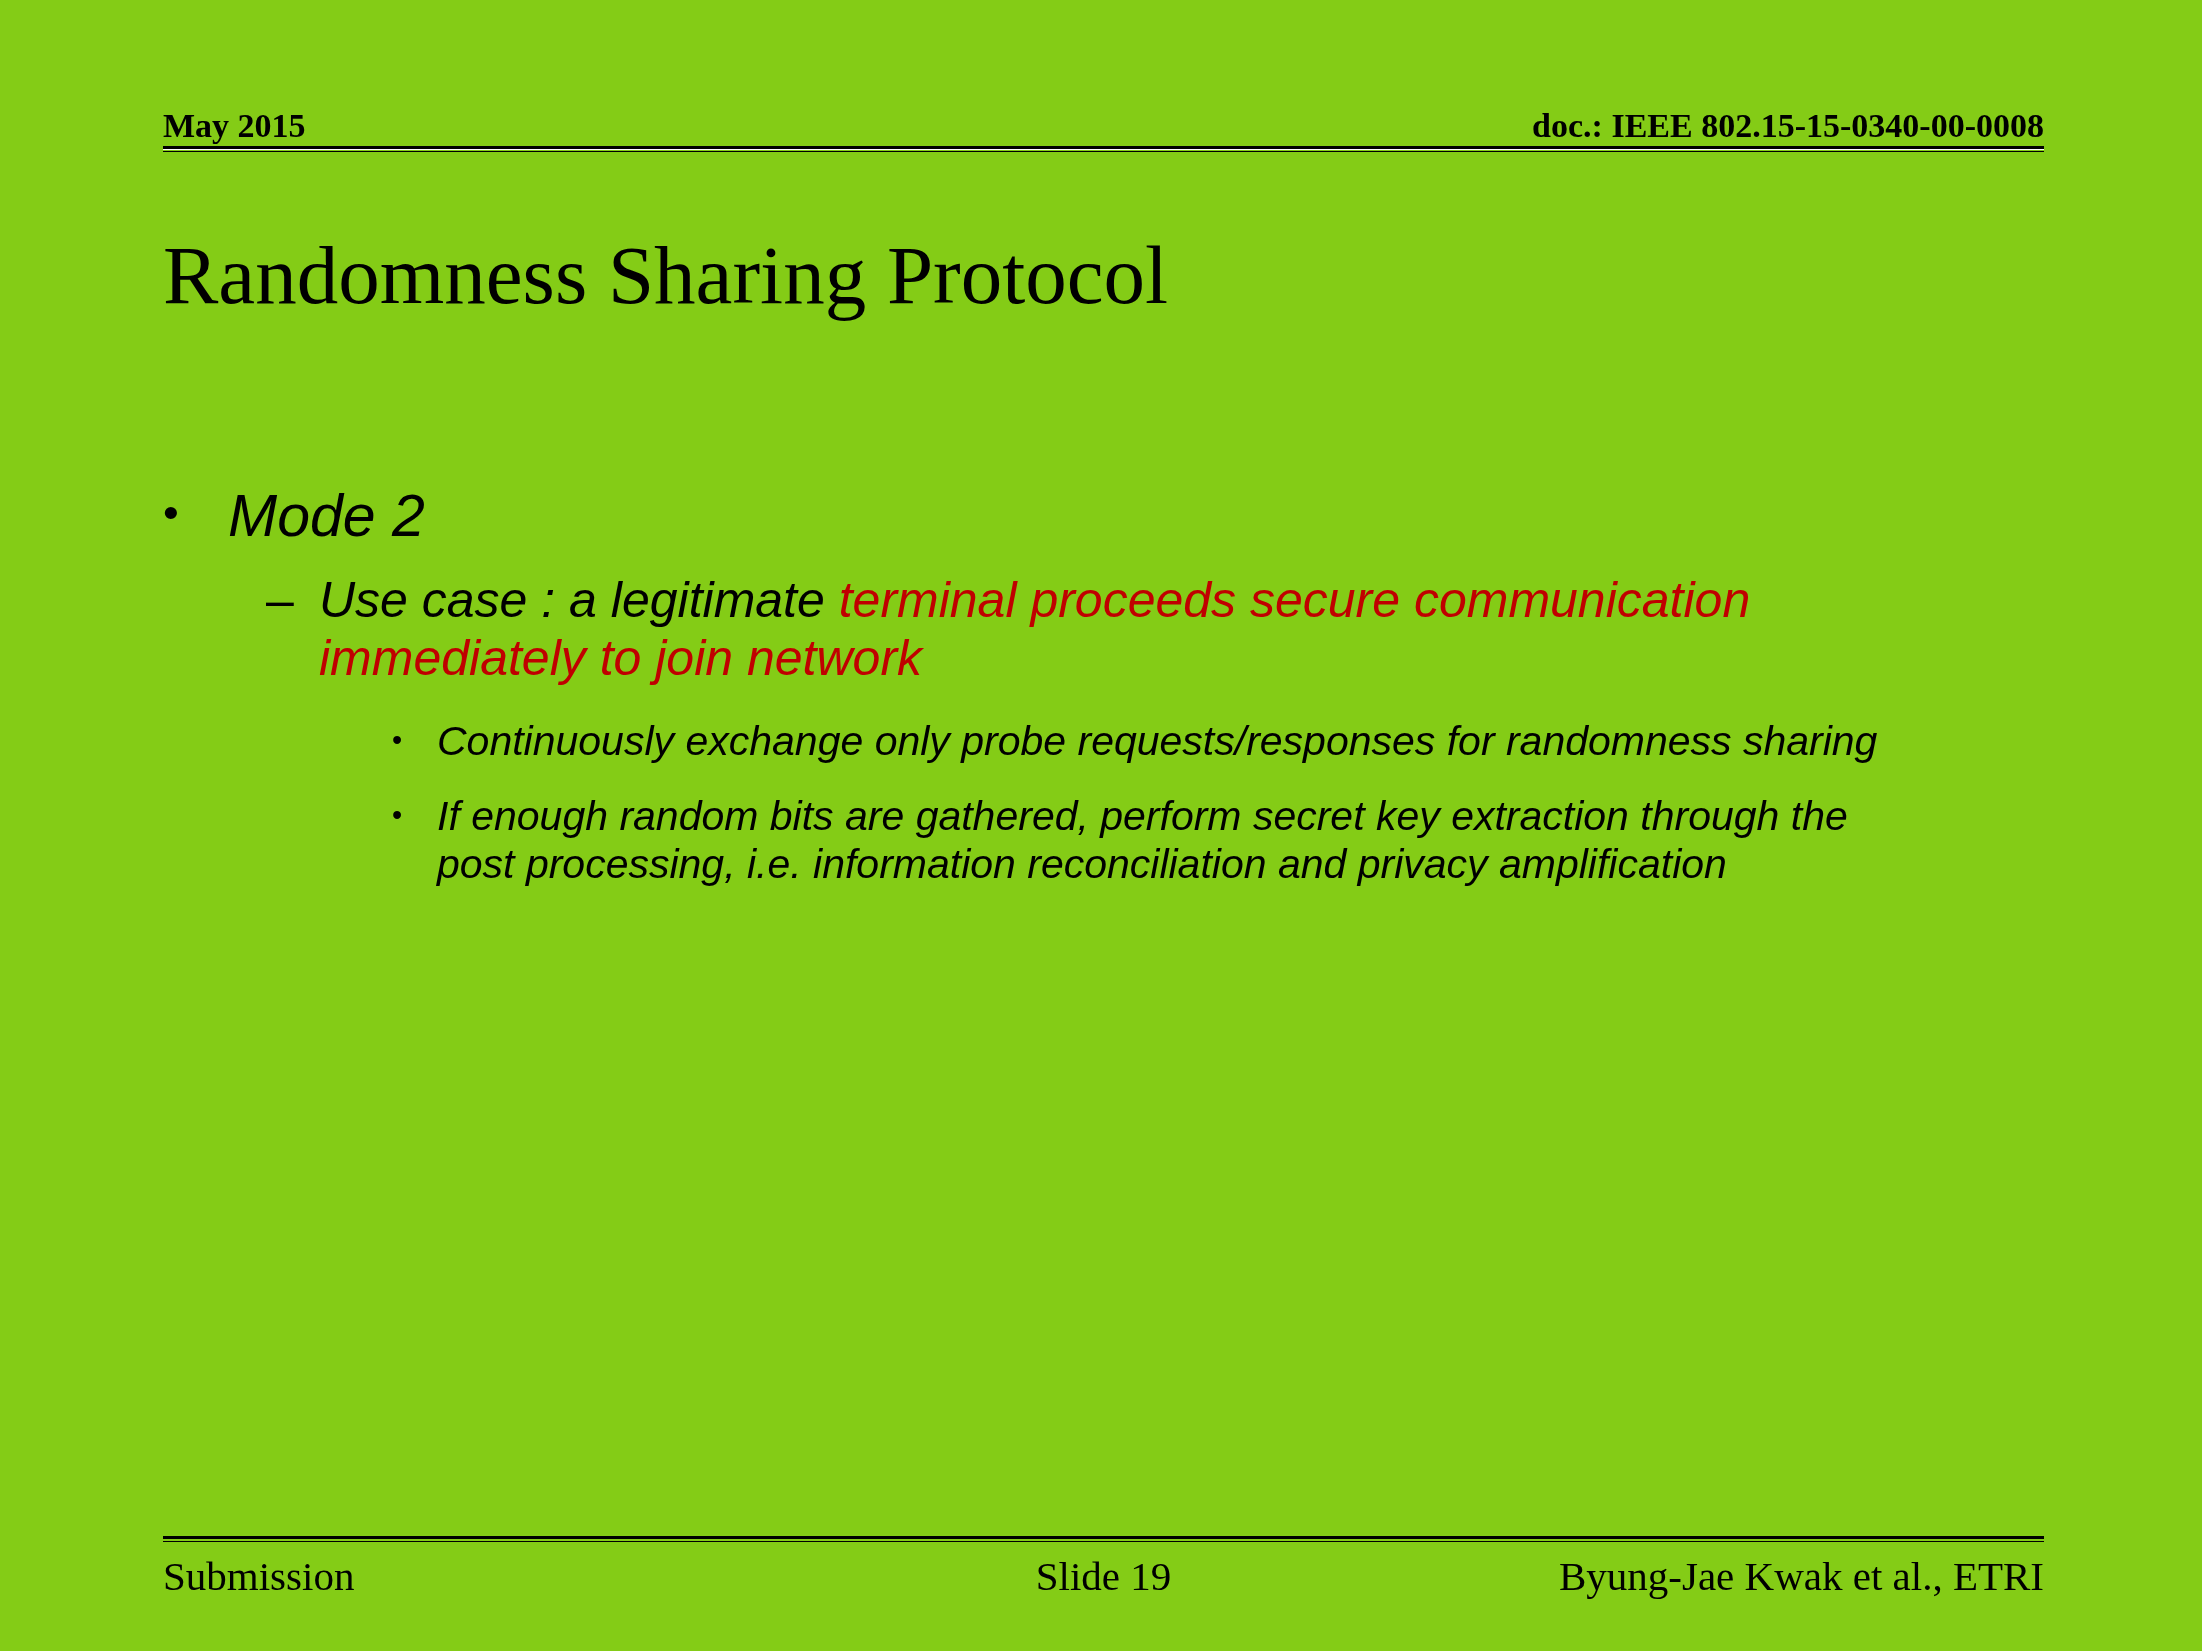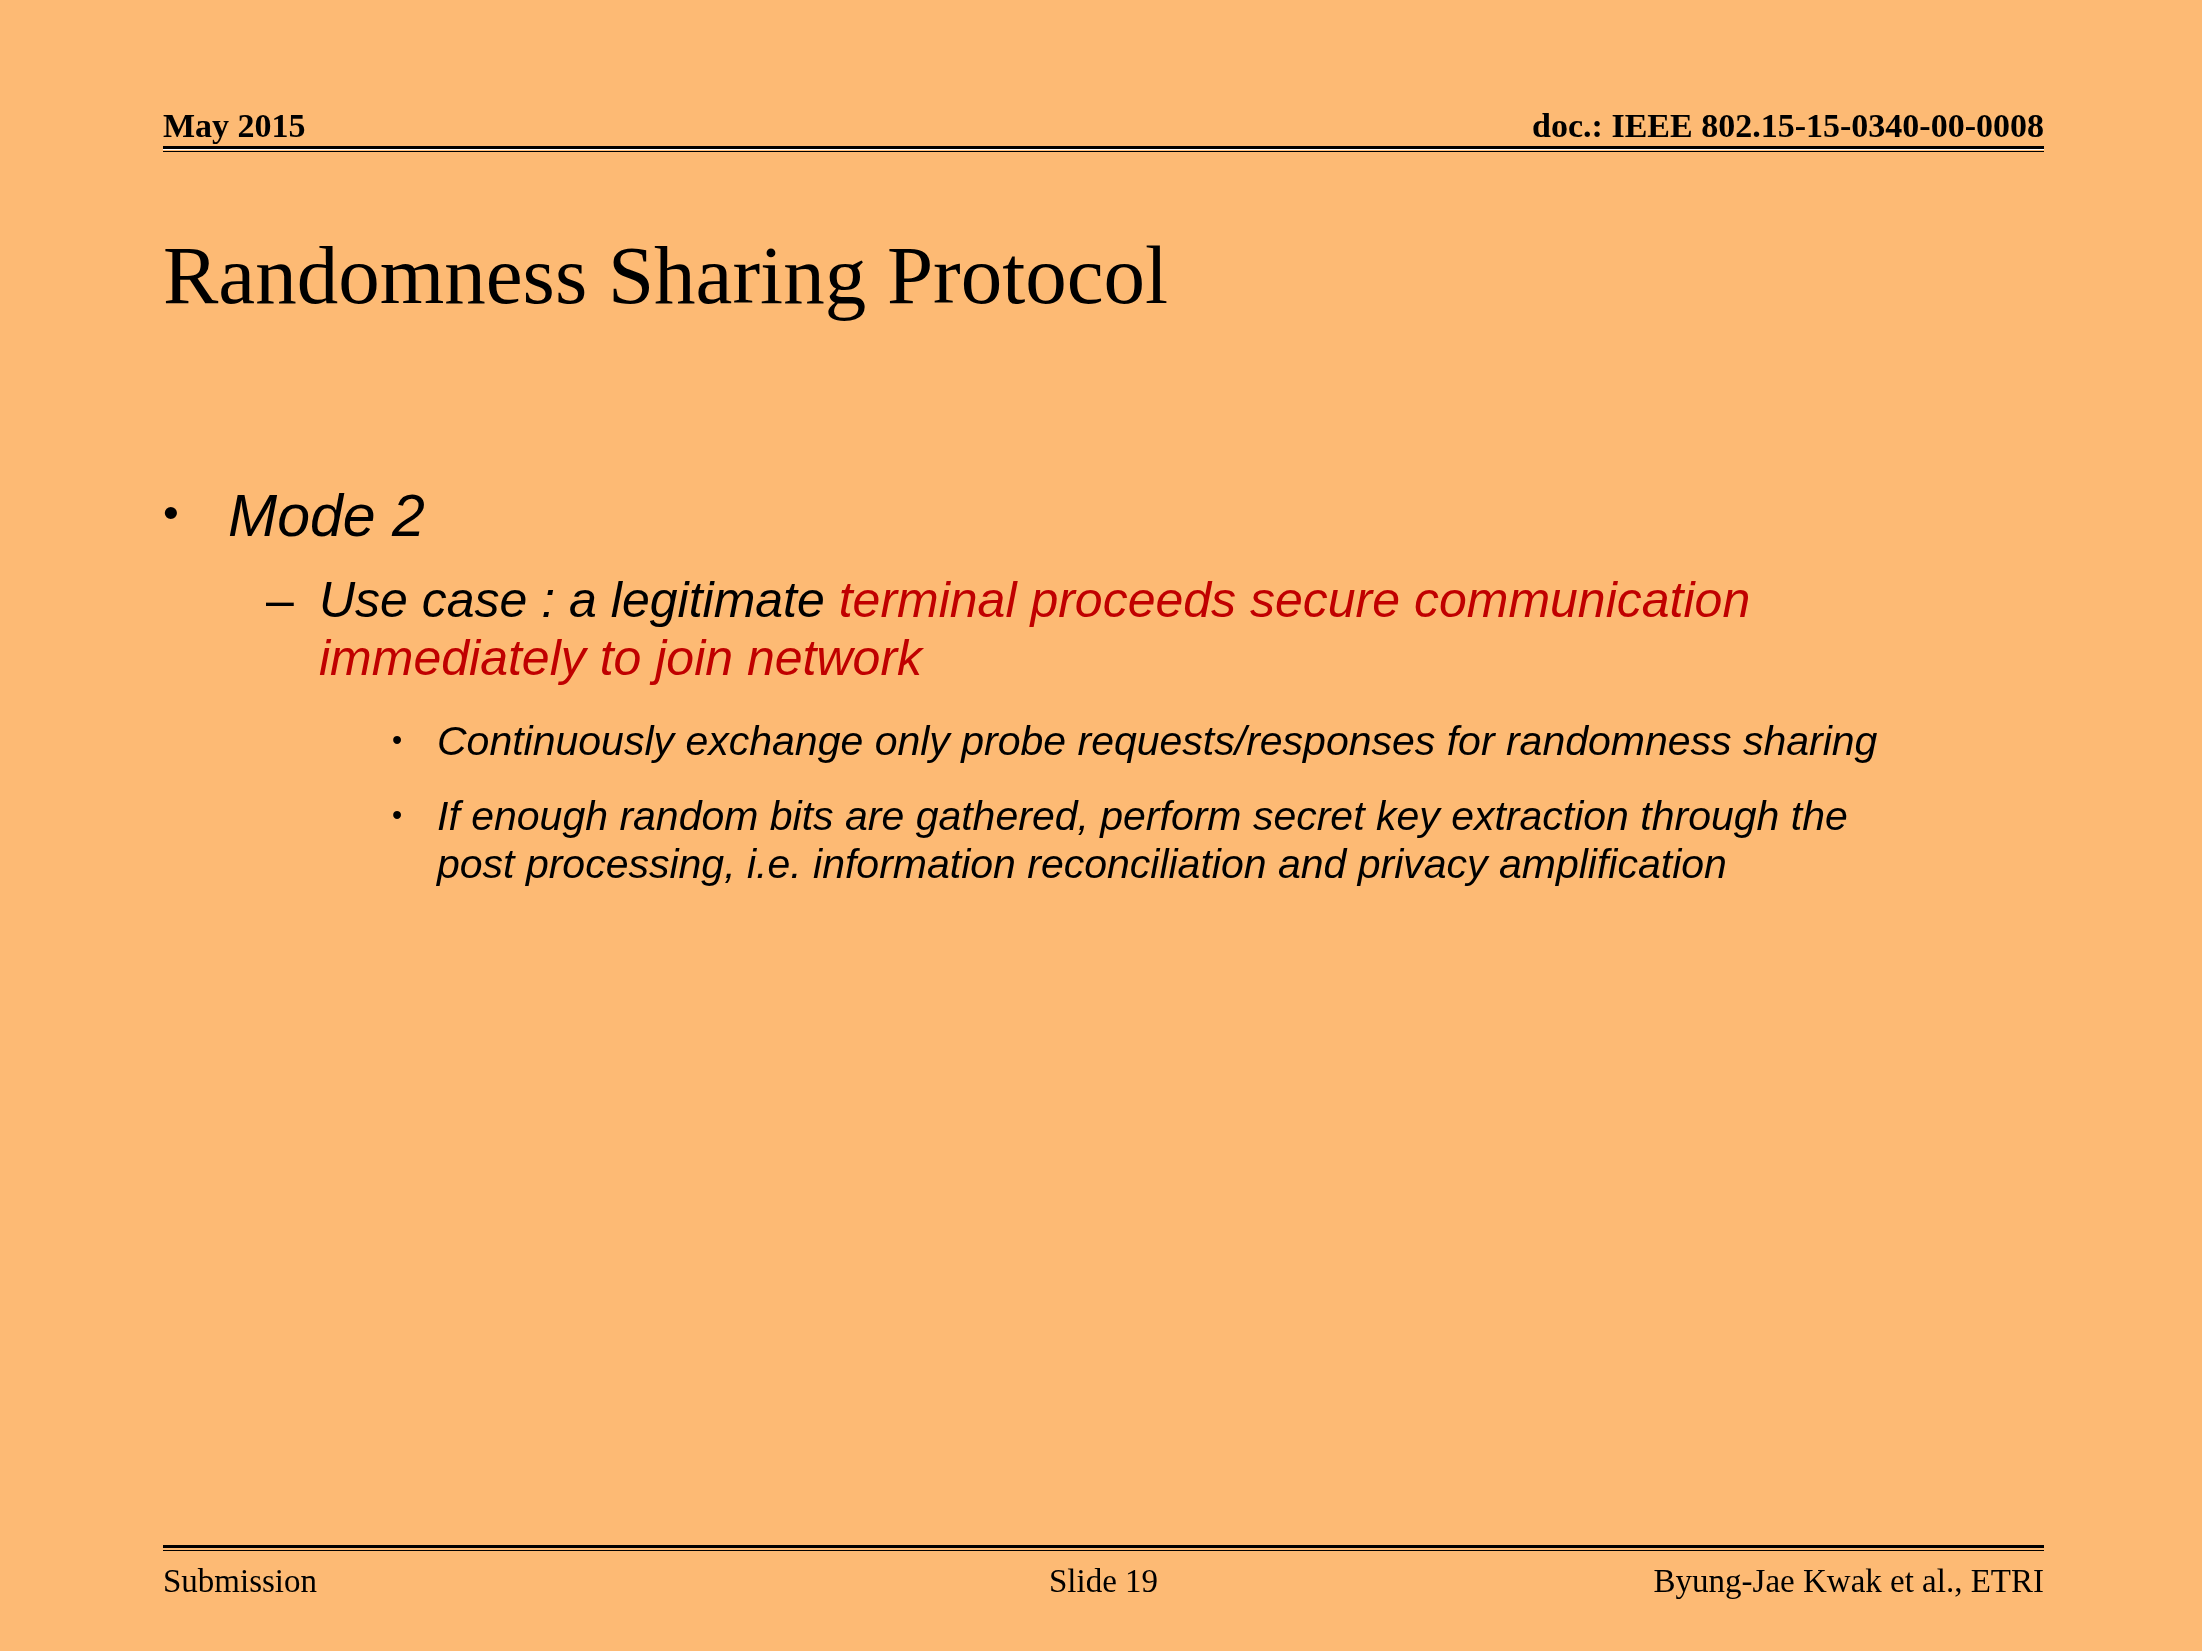--- a/index.html
+++ b/index.html
@@ -12,21 +12,21 @@
     height: 1652px;
     font-family: "Liberation Serif", "DejaVu Serif", serif;
     color: #000000;
     overflow: hidden;
     position: relative;
   }
 
   .slide {
     position: absolute;
     inset: 0;
-    background: #fdba74;
+    background: #84cc16;
   }
 
   
   .header {
     position: absolute;
     left: 163px;
     right: 159px;
     top: 95px;
     height: 53px;
   }
@@ -161,21 +161,21 @@
     border-top: 1.7px solid #000000;
     height: 0;
     margin-top: 1.7px;
   }
   .footer-row {
     display: flex;
     align-items: baseline;
     justify-content: space-between;
     margin-top: 12px;
     font-family: "Liberation Serif", "DejaVu Serif", serif;
-    font-size: 33px;
+    font-size: 41px;
     line-height: 1.1;
     white-space: nowrap;
   }
   .footer-left { flex: 1 1 0; text-align: left; }
   .footer-center { flex: 1 1 0; text-align: center; }
   .footer-right { flex: 1 1 0; text-align: right; }
 </style>
 </head>
 <body>
 

